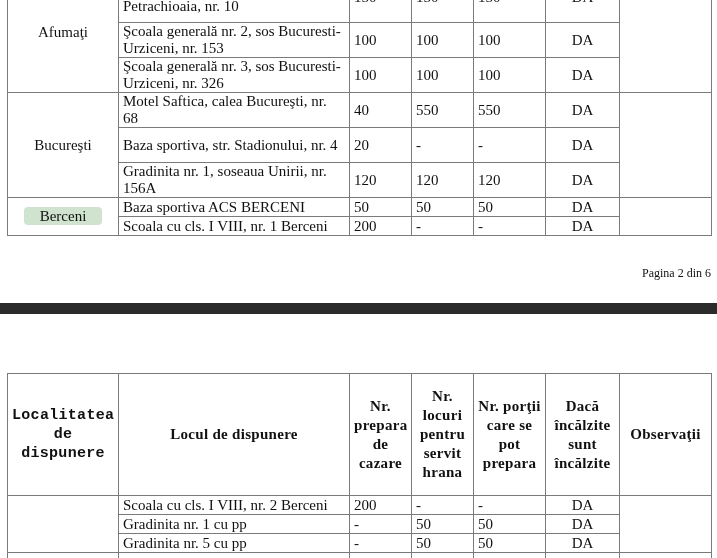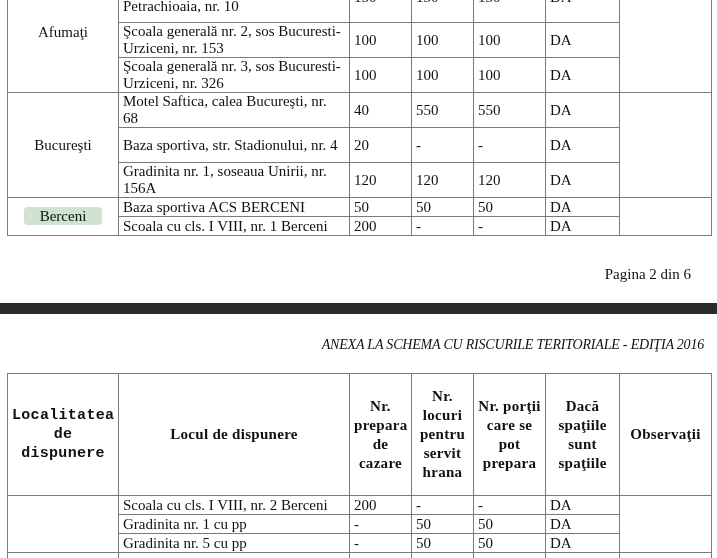--- a/index.html
+++ b/index.html
@@ -23,28 +23,28 @@
   }
   table.grid td, table.grid th {
     border: 1px solid #7a7a7a; padding: 0 4px; vertical-align: middle;
   }
   .t1 { left: 7px; top: -28px; width: 705px; }
   .t2 { left: 7px; top: 59px; width: 705px; }
 
   .c-loc { width: 110px; text-align: center; }
   .c-place { width: 230px; text-align: left; }
   .c-num { text-align: left; }
-  .c-da { }
+  .c-da { text-align: center; }
   .c-obs { width: 91px; }
 
   .hl {
     background: #cfe3cf; border-radius: 4px; padding: 1px 16px;
   }
   .page-num {
-    position: absolute; right: 26px; top: 266px; font-size: 15px;
+    position: absolute; right: 6px; top: 266px; font-size: 12px;
   }
   .annex-title {
     position: absolute; right: 13px; top: 23px; font-size: 14px;
     font-style: italic; letter-spacing: -0.2px;
   }
   th {
     font-weight: bold; text-align: center; font-size: 15px; line-height: 19px;
     letter-spacing: 0.3px;
   }
   .row2 td { height: 34px; }
@@ -135,39 +135,38 @@
         <td class="c-da">DA</td>
       </tr>
     </tbody>
   </table>
   <div class="page-num">Pagina 2 din 6</div>
 </div>
 
 <div class="page-gap"></div>
 
 <div class="page page-2">
-  <div class="annex-title">ANEXA LA SCHEMA CU RISCURILE TERITORIALE - EDIŢIA 2016</div>
   <table class="grid t2">
     <colgroup>
       <col style="width:111px">
         <col style="width:231px">
         <col style="width:62px">
         <col style="width:62px">
         <col style="width:72px">
         <col style="width:74px">
         <col style="width:92px">
     </colgroup>
     <thead>
       <tr>
         <th style="height:121px;font-family:Liberation Mono, monospace;">Localitatea de dispunere</th>
         <th>Locul de dispunere</th>
         <th>Nr. prepara de cazare</th>
         <th>Nr. locuri pentru servit hrana</th>
         <th>Nr. porţii care se pot prepara</th>
-        <th>Dacă spaţiile sunt spaţiile</th>
+        <th>Dacă încălzite sunt încălzite</th>
         <th>Observaţii</th>
       </tr>
     </thead>
     <tbody>
       <tr class="row1">
         <td class="c-loc" rowspan="3"></td>
         <td class="c-place center">Scoala cu cls. I VIII, nr. 2 Berceni</td>
         <td class="c-num">200</td>
         <td class="c-num">-</td>
         <td class="c-num">-</td>

